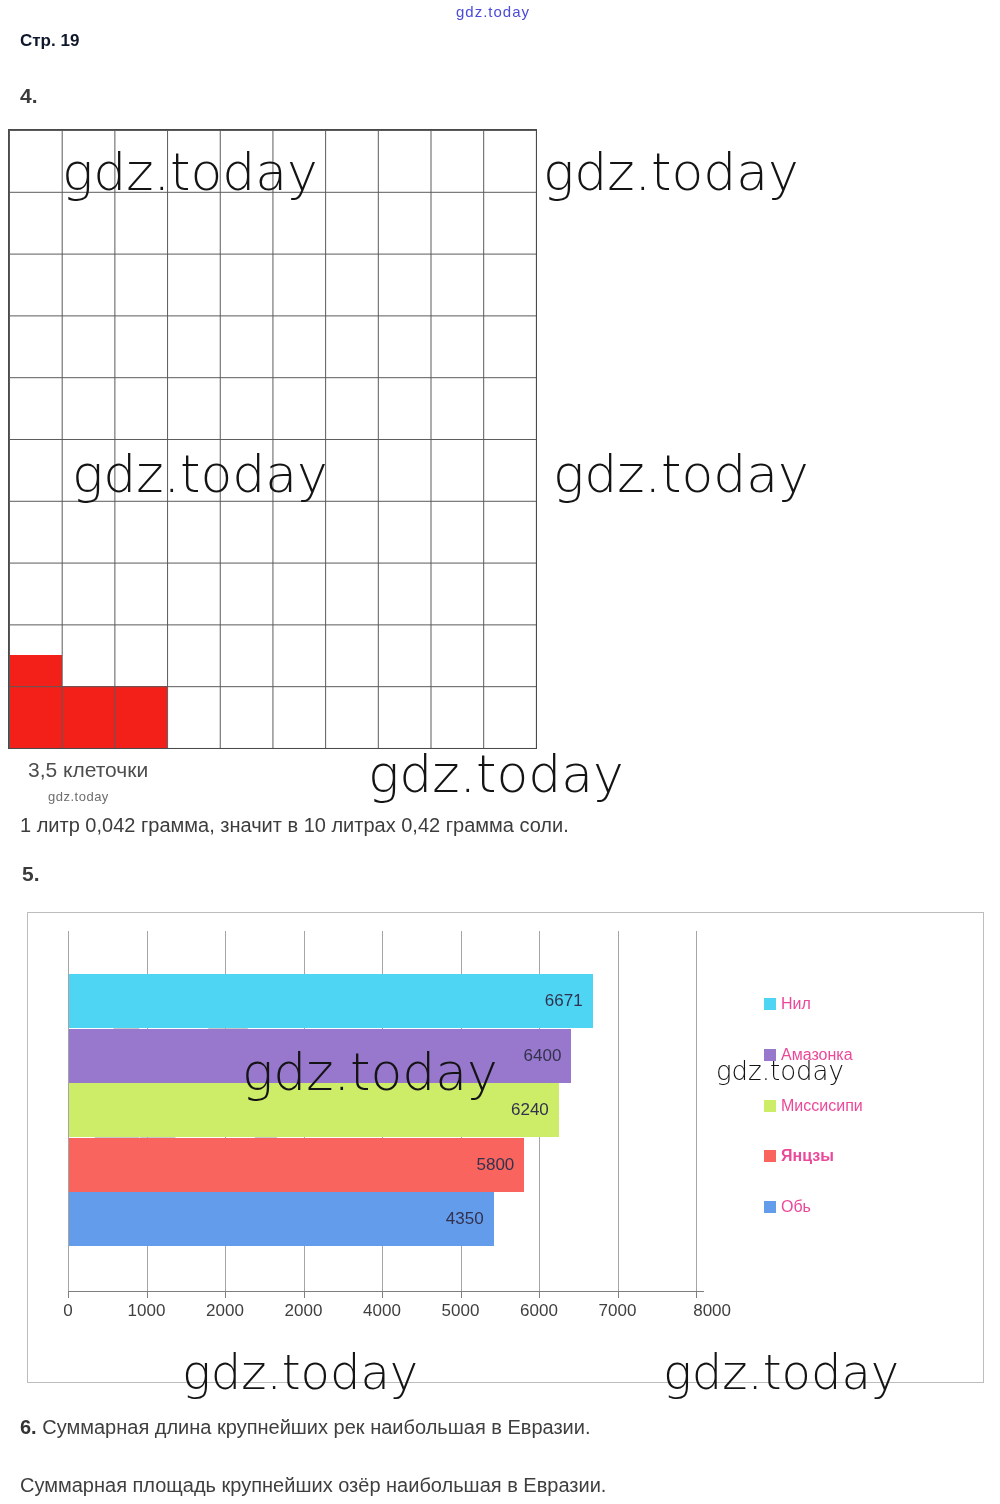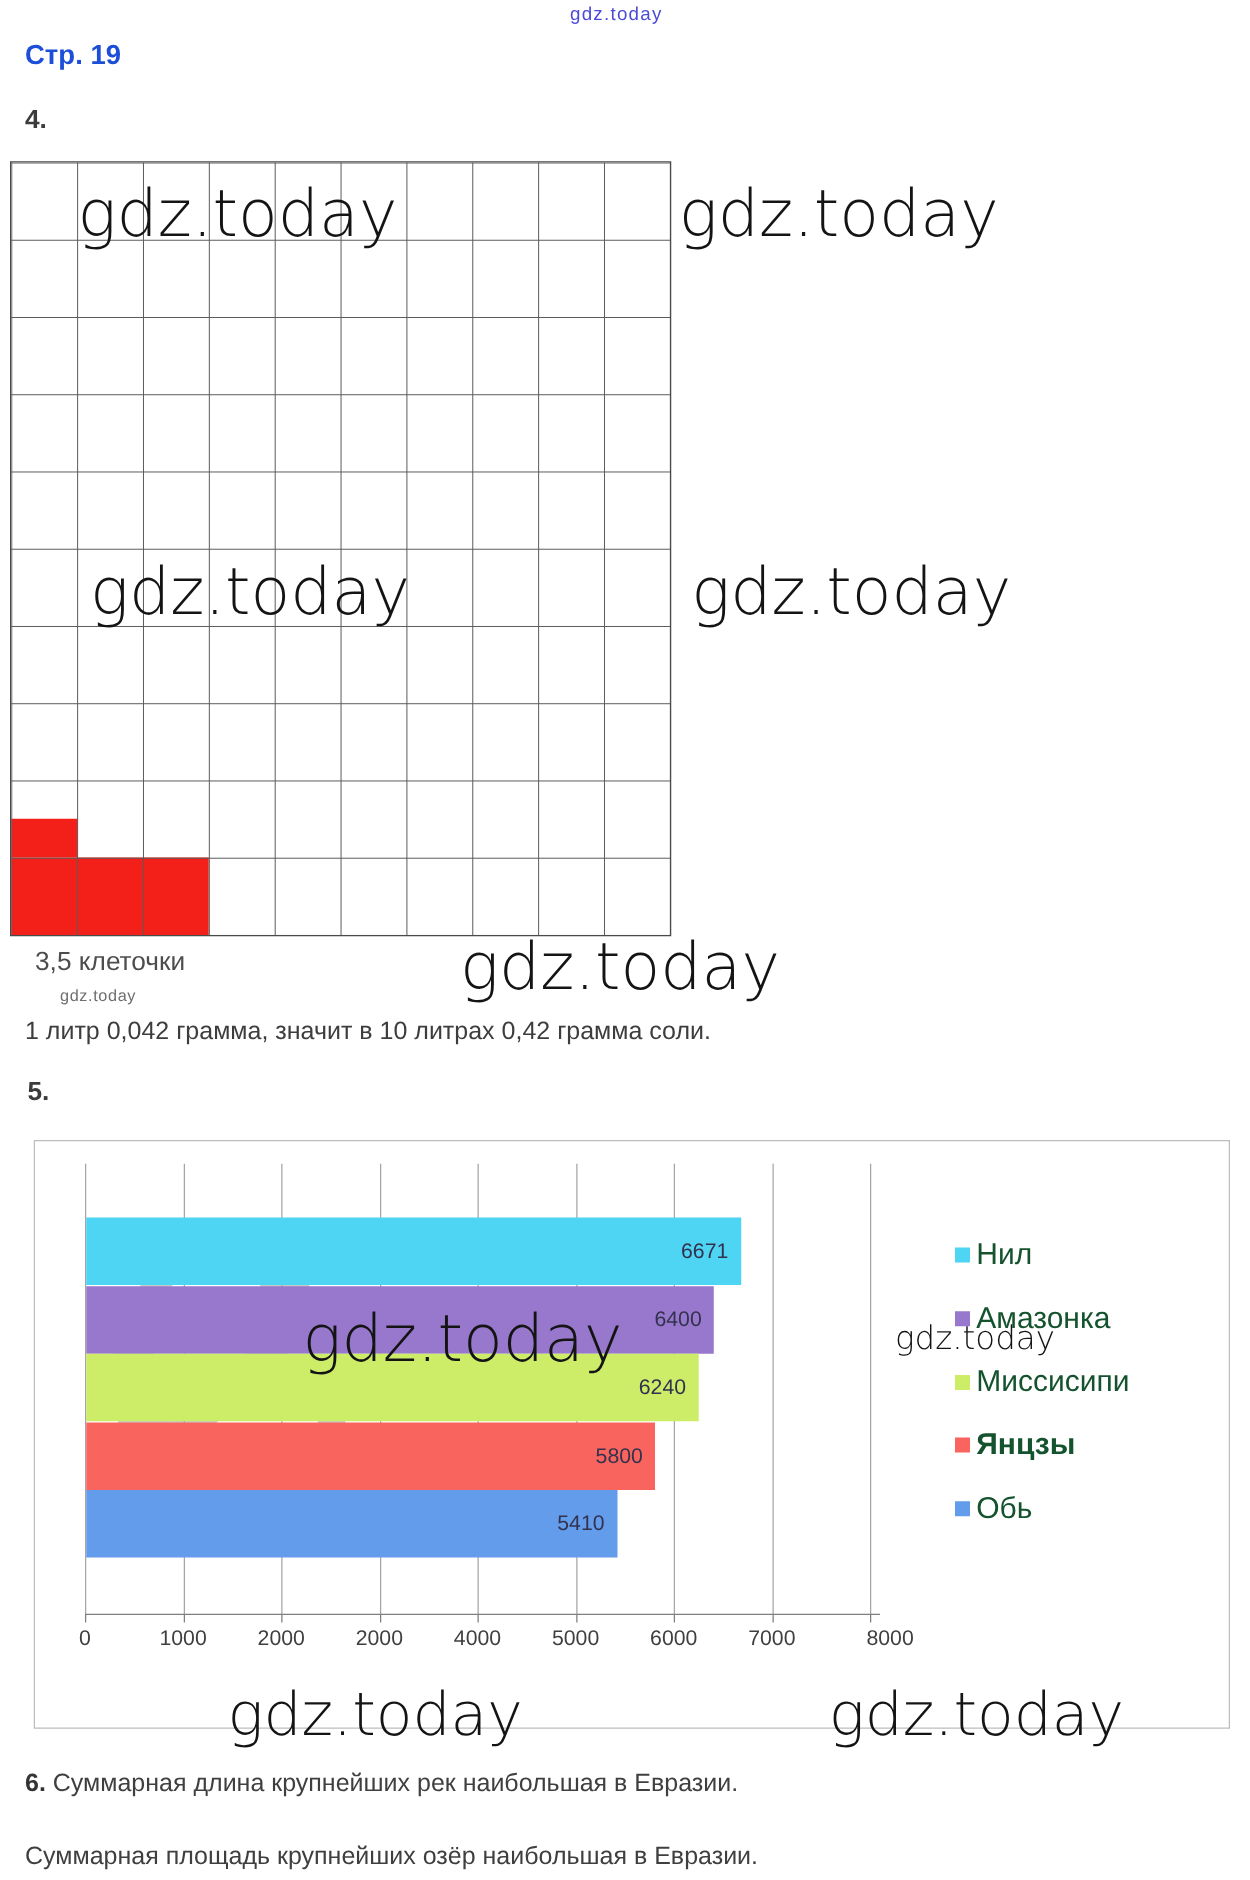--- a/index.html
+++ b/index.html
@@ -2,21 +2,21 @@
 <html><head>
 <meta charset="utf-8">
 <style>
   html,body{margin:0;padding:0;background:#fff;}
   .page{position:relative;width:1000px;height:1504px;background:#fff;overflow:hidden;
         font-family:"Liberation Sans",sans-serif;color:#3b3b3b;}
   .abs{position:absolute;}
   
   .toplogo{left:456px;top:3px;font-size:15px;letter-spacing:1px;color:#4b4bd8;font-weight:400;}
   
-  .h-page{left:20px;top:31px;font-size:22px;font-weight:bold;color:#1d4ed8;}
+  .h-page{left:20px;top:31px;font-size:17px;font-weight:bold;color:#0f172a;}
   .tasknum{font-size:21px;font-weight:bold;color:#3b3b3b;}
   .n4{left:20px;top:84px;}
   .n5{left:22px;top:862px;}
   
   .grid{left:8px;top:129px;width:527px;height:618px;border:1px solid #4a4a4a;background:#fff;}
   .redcell{position:absolute;background:#f3201a;}
   .gridlines{position:absolute;left:0;top:0;right:0;bottom:0;
      background-image:
        linear-gradient(to right,#5a5a5a 1px,transparent 1px),
        linear-gradient(to bottom,#5a5a5a 1px,transparent 1px);
@@ -30,21 +30,21 @@
   
   .chart{left:27px;top:912px;width:955px;height:469px;border:1px solid #bdbdbd;background:#fff;overflow:hidden;}
   .vgrid{position:absolute;top:18px;height:360px;width:1px;background:#a5a5a5;}
   .axis{position:absolute;left:40px;top:378px;width:636px;height:1px;background:#7f7f7f;}
   .tick{position:absolute;top:378px;width:1px;height:7px;background:#7f7f7f;}
   .ticklabel{position:absolute;top:388px;width:70px;margin-left:-35px;text-align:center;
      font-size:17px;color:#3f3f3f;}
   .bar{position:absolute;left:41px;height:54px;}
   .barlabel{position:absolute;text-align:right;font-size:17px;color:#32324e;}
   .legswatch{position:absolute;left:736px;width:12px;height:12px;}
-  .leglabel{position:absolute;left:753px;font-size:24px;color:#14532d;line-height:22px;}
+  .leglabel{position:absolute;left:753px;font-size:16px;color:#ec4899;line-height:22px;}
   .giant{position:absolute;left:30px;top:-40px;font-size:400px;line-height:1;
      font-family:"DejaVu Serif",serif;font-style:italic;color:#5f5f6a;opacity:0.34;
      transform:rotate(-33deg);transform-origin:50% 55%;pointer-events:none;}
   
   .t6{left:20px;top:1416px;font-size:20px;color:#3f3f3f;}
   .t6 b{font-weight:bold;color:#333;}
   .t6b{left:20px;top:1462px;font-size:20px;color:#3f3f3f;margin-top:12px;}
 </style>
 </head>
 <body>
@@ -108,21 +108,21 @@
       <div class="leglabel" style="top: 130.8px;">Амазонка</div>
       <div class="bar" style="top: 170px; width: 489.84px; background: rgb(205, 237, 105);"></div>
       <div class="barlabel" style="left: 435.84px; top: 187px; width: 85px;">6240</div>
       <div class="legswatch" style="top: 186.6px; background: rgb(205, 237, 105);"></div>
       <div class="leglabel" style="top: 181.6px;">Миссисипи</div>
       <div class="bar" style="top: 224.5px; width: 455.3px; background: rgb(249, 101, 94);"></div>
       <div class="barlabel" style="left: 401.3px; top: 241.5px; width: 85px;">5800</div>
       <div class="legswatch" style="top: 237.4px; background: rgb(249, 101, 94);"></div>
       <div class="leglabel" style="top: 232.4px; font-weight: bold;">Янцзы</div>
       <div class="bar" style="top: 279px; width: 424.685px; background: rgb(100, 156, 236);"></div>
-      <div class="barlabel" style="left: 370.685px; top: 296px; width: 85px;">5410</div>
+      <div class="barlabel" style="left: 370.685px; top: 296px; width: 85px;">4350</div>
       <div class="legswatch" style="top: 288.2px; background: rgb(100, 156, 236);"></div>
       <div class="leglabel" style="top: 283.2px;">Обь</div>
     </div>
 
   <div class="abs t6">
     <b>6.</b>
     <span>Суммарная длина крупнейших рек наибольшая в Евразии.</span>
   </div>
   <div class="abs t6b">Суммарная площадь крупнейших озёр наибольшая в Евразии.</div>
 

